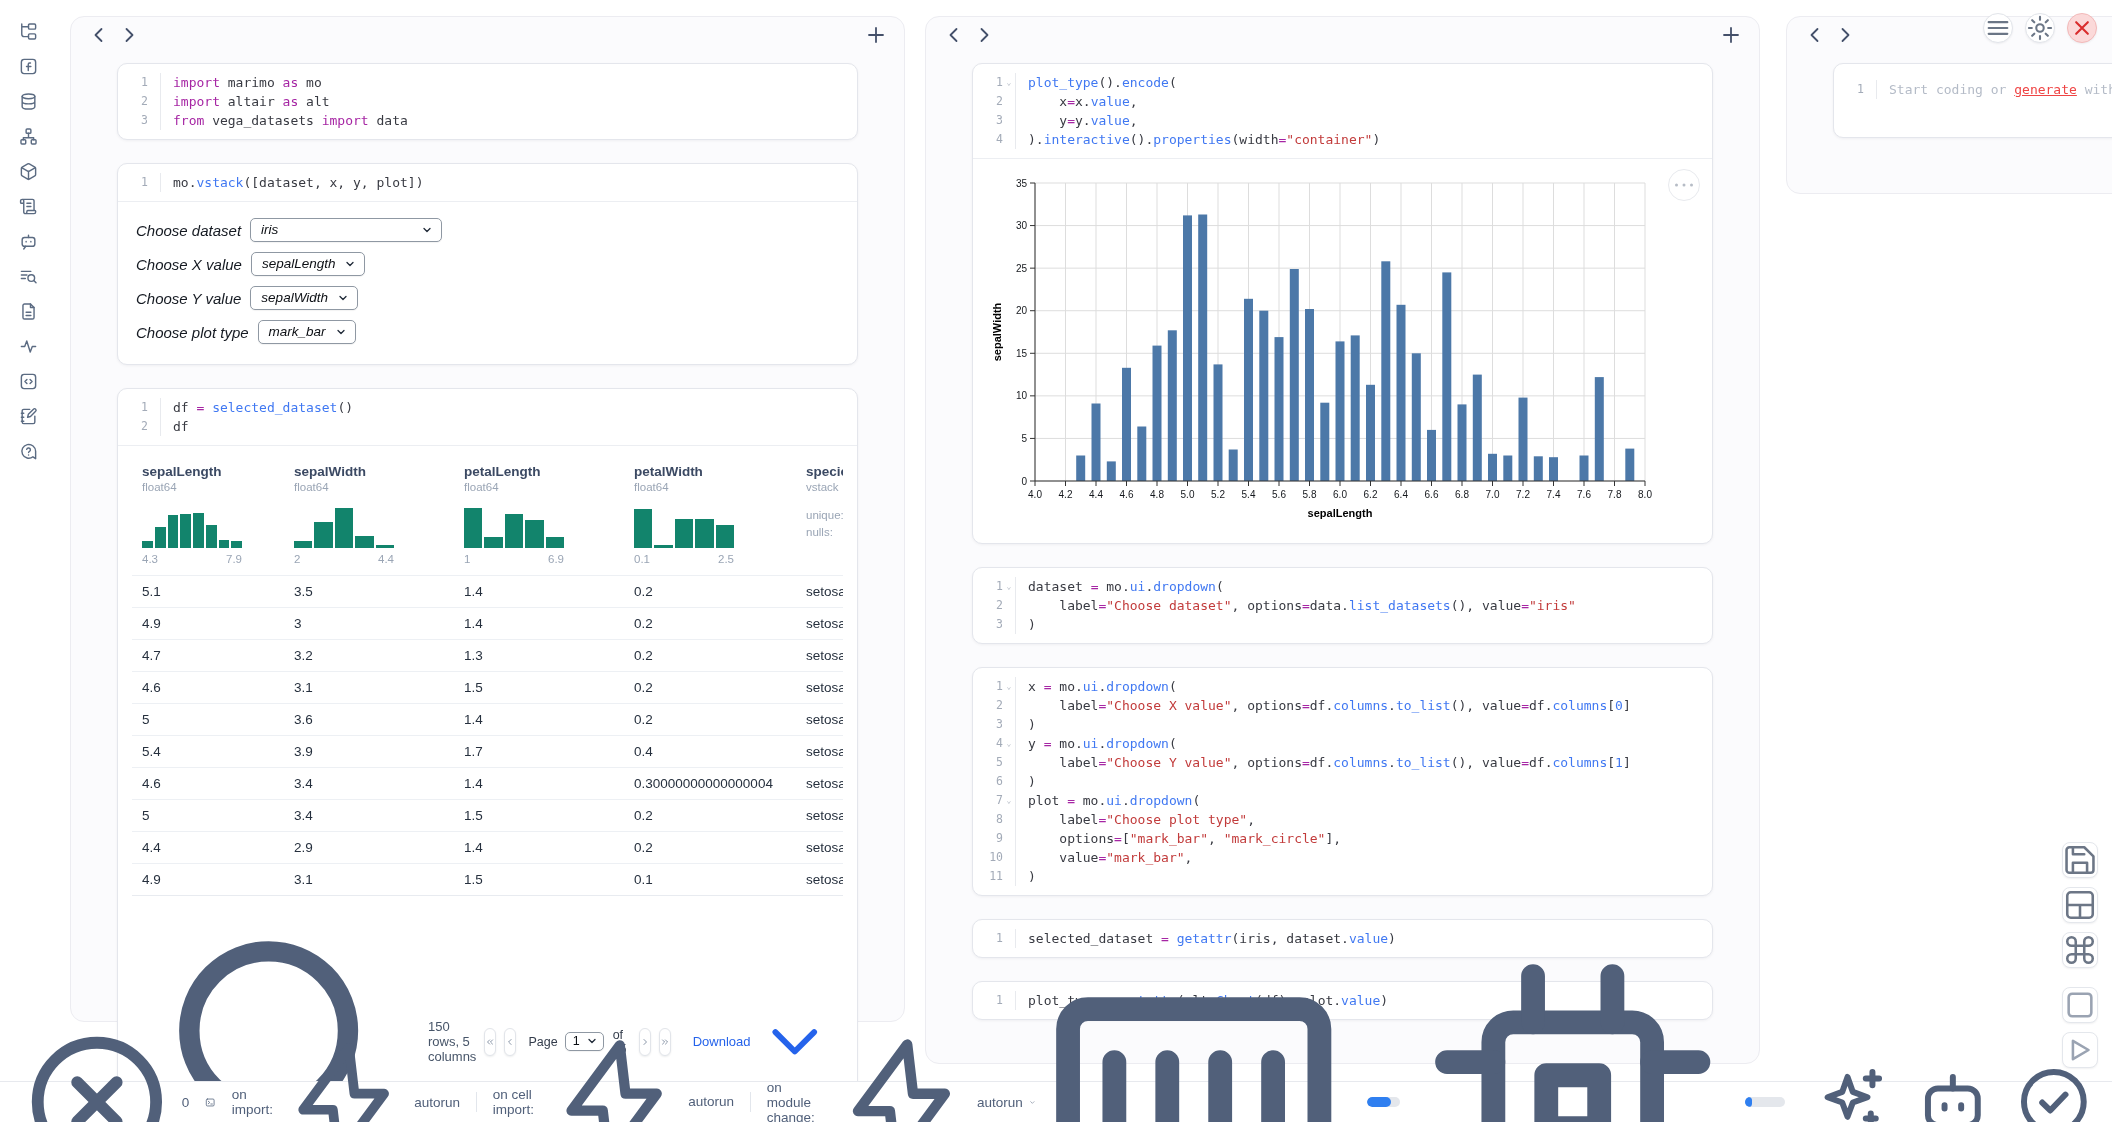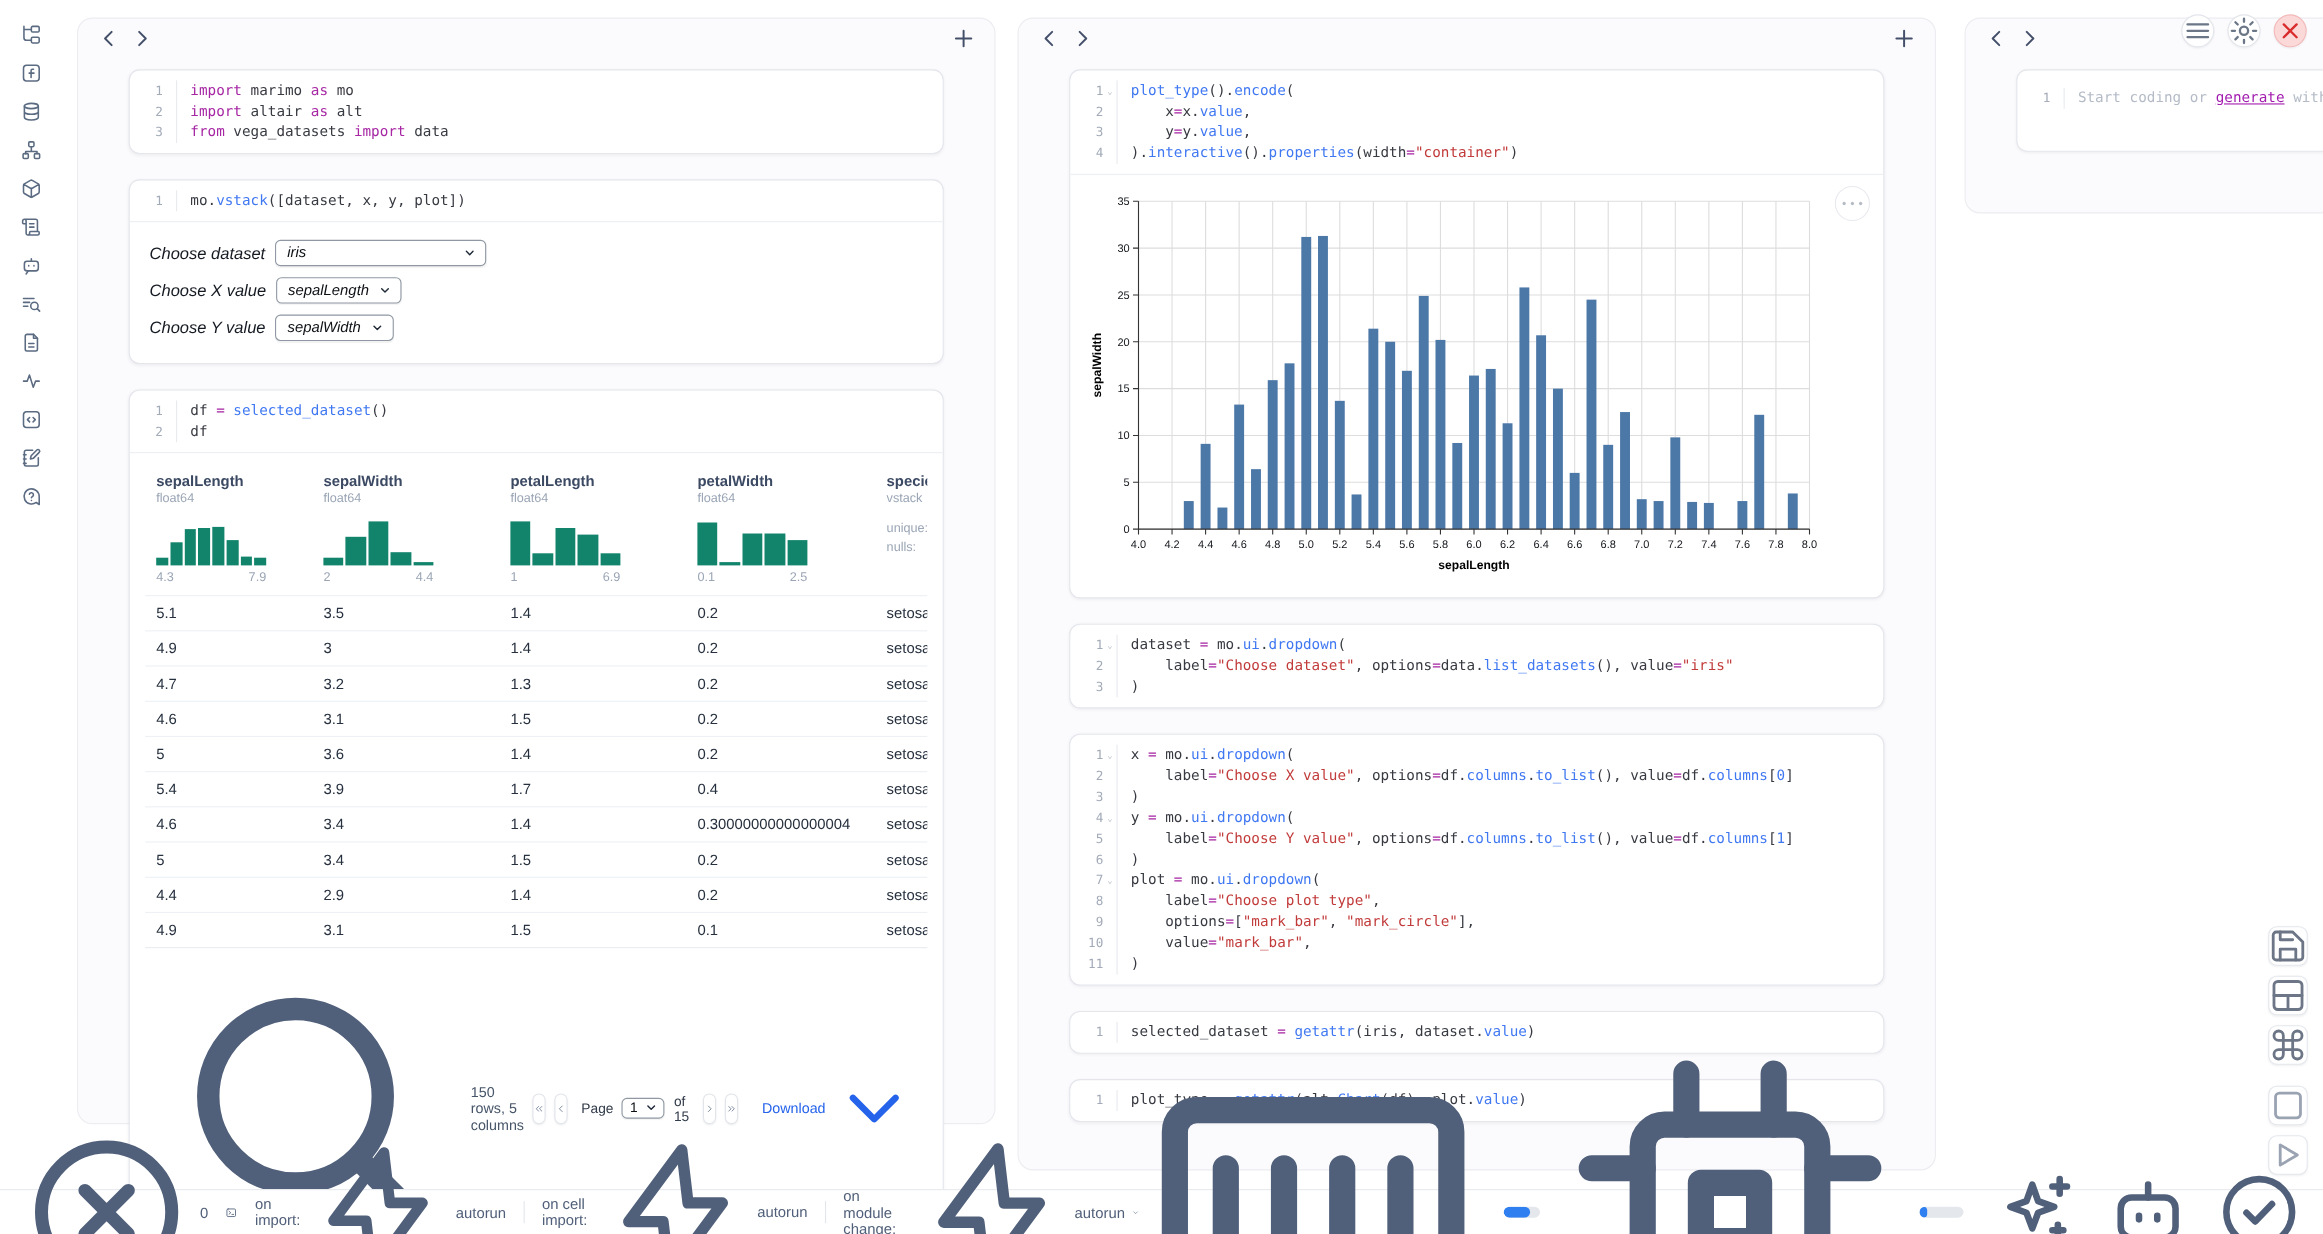--- a/index.html
+++ b/index.html
@@ -75,21 +75,21 @@
   
   .chart-out{padding:14px 10px 18px 16px;position:relative;}
   .axlbl{font-size:10px;fill:#15181d;font-family:"Liberation Sans",sans-serif;}
   .axtitle{font-size:11px;font-weight:bold;fill:#000;font-family:"Liberation Sans",sans-serif;}
   .chart-menu{position:absolute;top:10px;right:12px;width:30px;height:30px;border:1px solid #e8eaee;
               border-radius:50%;background:#fff;display:flex;align-items:center;justify-content:center;
               color:#b6bcc6;cursor:pointer;}
   .chart-menu svg{width:18px;height:18px;}
   
   .placeholder{color:#b4bbc7;}
-  .placeholder .gen{text-decoration:underline;color:#a21caf;cursor:pointer;}
+  .placeholder .gen{text-decoration:underline;color:#ef4444;cursor:pointer;}
   .code-tall{padding:16px 0 38px;}
   
   .top-actions{position:absolute;top:13px;right:15px;display:flex;gap:12px;z-index:5;}
   .circ{width:28px;height:28px;border-radius:50%;background:#fff;border:1px solid #e2e5ea;
         box-shadow:0 1px 2px rgba(16,24,40,.06);display:flex;align-items:center;justify-content:center;
         color:#6b7686;cursor:pointer;}
   .circ svg{width:15px;height:15px;}
   .circ.danger{background:#fbd9d9;border-color:#f3b9b9;color:#d92d2d;}
   
   .float-col{position:absolute;right:14px;bottom:54px;display:flex;flex-direction:column;gap:9px;z-index:5;}
@@ -329,20 +329,29 @@
               <span class="sel-val">sepalLength</span>
               <svg class="sel-chev" viewBox="0 0 24 24" fill="none" stroke="currentColor" stroke-width="2.6" stroke-linecap="round" stroke-linejoin="round">
                 <path d="M6 9l6 6 6-6"></path>
               </svg>
             </span>
           </div>
           <div class="ctl-row">
             <span class="ctl-label">Choose Y value</span>
             <span class="sel">
               <span class="sel-val">sepalWidth</span>
+              <svg class="sel-chev" viewBox="0 0 24 24" fill="none" stroke="currentColor" stroke-width="2.6" stroke-linecap="round" stroke-linejoin="round">
+                <path d="M6 9l6 6 6-6"></path>
+              </svg>
+            </span>
+          </div>
+          <div class="ctl-row">
+            <span class="ctl-label">Choose plot type</span>
+            <span class="sel">
+              <span class="sel-val">mark_bar</span>
               <svg class="sel-chev" viewBox="0 0 24 24" fill="none" stroke="currentColor" stroke-width="2.6" stroke-linecap="round" stroke-linejoin="round">
                 <path d="M6 9l6 6 6-6"></path>
               </svg>
             </span>
           </div>
         </div>
     </article>
     <article class="cell">
       <div class="code">
           <div class="cl">

